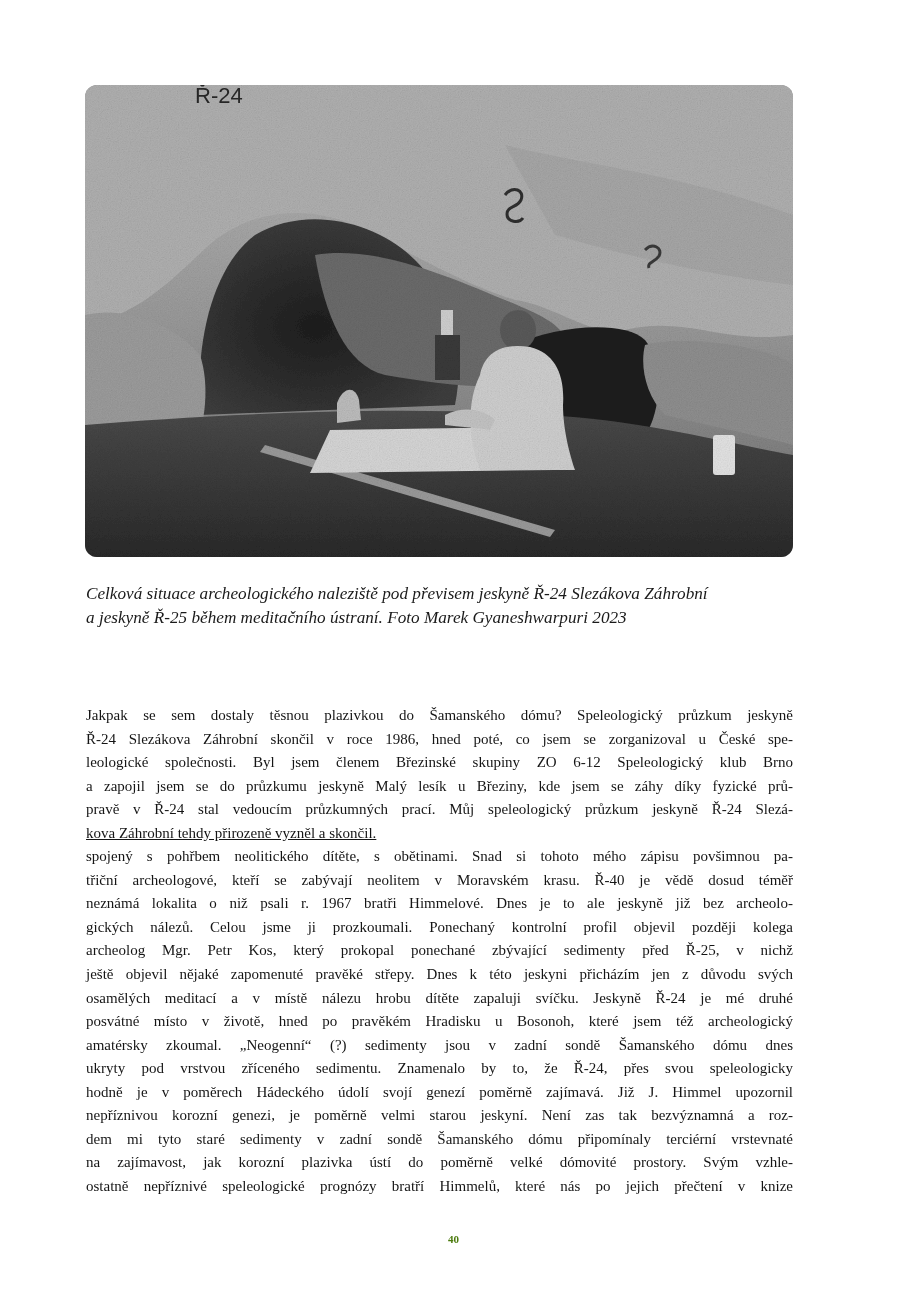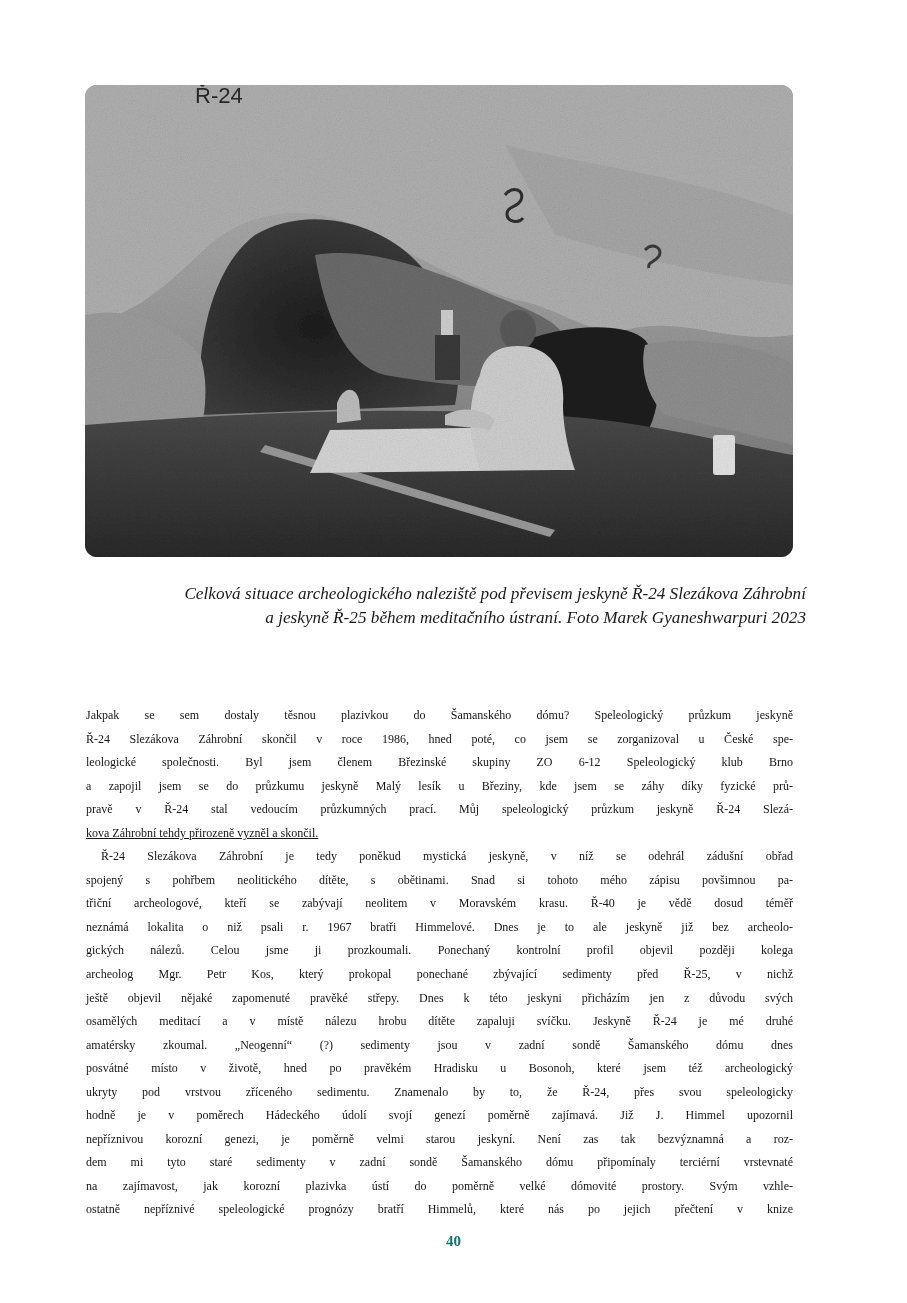--- a/index.html
+++ b/index.html
@@ -33,27 +33,27 @@
   .caption {
     position: absolute;
     left: 86px;
     top: 582px;
     width: 720px;
     font-style: italic;
     font-size: 17.2px;
     line-height: 23.5px;
     color: #1a1a1a;
   }
-  .caption span { display: block; white-space: nowrap; text-align: right; }
+  .caption span { display: block; white-space: nowrap; }
   .body-text {
     position: absolute;
     left: 86px;
     top: 704px;
     width: 707px;
-    font-size: 12px;
+    font-size: 15px;
     line-height: 23.55px;
     color: #151515;
   }
   .line {
     display: block;
     white-space: nowrap;
     text-align: justify;
     text-align-last: justify;
     height: 23.55px;
   }
@@ -64,22 +64,22 @@
   .line.indent {
     padding-left: 15px;
   }
   .page-number {
     position: absolute;
     left: 0;
     width: 907px;
     top: 1233px;
     text-align: center;
     font-weight: bold;
-    font-size: 15px;
-    color: #0f766e;
+    font-size: 11px;
+    color: #4d7c0f;
   }
 </style>
 </head>
 <body>
 
 <div class="photo">
   <svg viewBox="0 0 708 472" preserveAspectRatio="none">
     <defs>
       <filter id="grain" x="0" y="0" width="100%" height="100%">
         <feTurbulence type="fractalNoise" baseFrequency="0.9" numOctaves="2" seed="7"></feTurbulence>
@@ -152,30 +152,29 @@
 <div class="body-text">
   <div>
     <span class="line">Jakpak se sem dostaly těsnou plazivkou do Šamanského dómu? Speleologický průzkum jeskyně</span>
     <span class="line">Ř-24 Slezákova Záhrobní skončil v roce 1986, hned poté, co jsem se zorganizoval u České spe-</span>
     <span class="line">leologické společnosti. Byl jsem členem Březinské skupiny ZO 6-12 Speleologický klub Brno</span>
     <span class="line">a zapojil jsem se do průzkumu jeskyně Malý lesík u Březiny, kde jsem se záhy díky fyzické prů-</span>
     <span class="line">pravě v Ř-24 stal vedoucím průzkumných prací. Můj speleologický průzkum jeskyně Ř-24 Slezá-</span>
     <span class="line last">kova Záhrobní tehdy přirozeně vyzněl a skončil.</span>
   </div>
   <div>
-    <span class="line indent">Ř-24 Slezákova Záhrobní je tedy poněkud mystická jeskyně, v níž se odehrál zádušní obřad</span>
     <span class="line">spojený s pohřbem neolitického dítěte, s obětinami. Snad si tohoto mého zápisu povšimnou pa-</span>
     <span class="line">třiční archeologové, kteří se zabývají neolitem v Moravském krasu. Ř-40 je vědě dosud téměř</span>
     <span class="line">neznámá lokalita o niž psali r. 1967 bratři Himmelové. Dnes je to ale jeskyně již bez archeolo-</span>
     <span class="line">gických nálezů. Celou jsme ji prozkoumali. Ponechaný kontrolní profil objevil později kolega</span>
     <span class="line">archeolog Mgr. Petr Kos, který prokopal ponechané zbývající sedimenty před Ř-25, v nichž</span>
     <span class="line">ještě objevil nějaké zapomenuté pravěké střepy. Dnes k této jeskyni přicházím jen z důvodu svých</span>
     <span class="line">osamělých meditací a v místě nálezu hrobu dítěte zapaluji svíčku. Jeskyně Ř-24 je mé druhé</span>
+    <span class="line">posvátné místo v životě, hned po pravěkém Hradisku u Bosonoh, které jsem též archeologický</span>
     <span class="line">amatérsky zkoumal. „Neogenní“ (?) sedimenty jsou v zadní sondě Šamanského dómu dnes</span>
-    <span class="line">posvátné místo v životě, hned po pravěkém Hradisku u Bosonoh, které jsem též archeologický</span>
     <span class="line">ukryty pod vrstvou zříceného sedimentu. Znamenalo by to, že Ř-24, přes svou speleologicky</span>
     <span class="line">hodně je v poměrech Hádeckého údolí svojí genezí poměrně zajímavá. Již J. Himmel upozornil</span>
     <span class="line">nepříznivou korozní genezi, je poměrně velmi starou jeskyní. Není zas tak bezvýznamná a roz-</span>
     <span class="line">dem mi tyto staré sedimenty v zadní sondě Šamanského dómu připomínaly terciérní vrstevnaté</span>
     <span class="line">na zajímavost, jak korozní plazivka ústí do poměrně velké dómovité prostory. Svým vzhle-</span>
     <span class="line">ostatně nepříznivé speleologické prognózy bratří Himmelů, které nás po jejich přečtení v knize</span>
   </div>
 </div>
 
 <div class="page-number">40</div>

